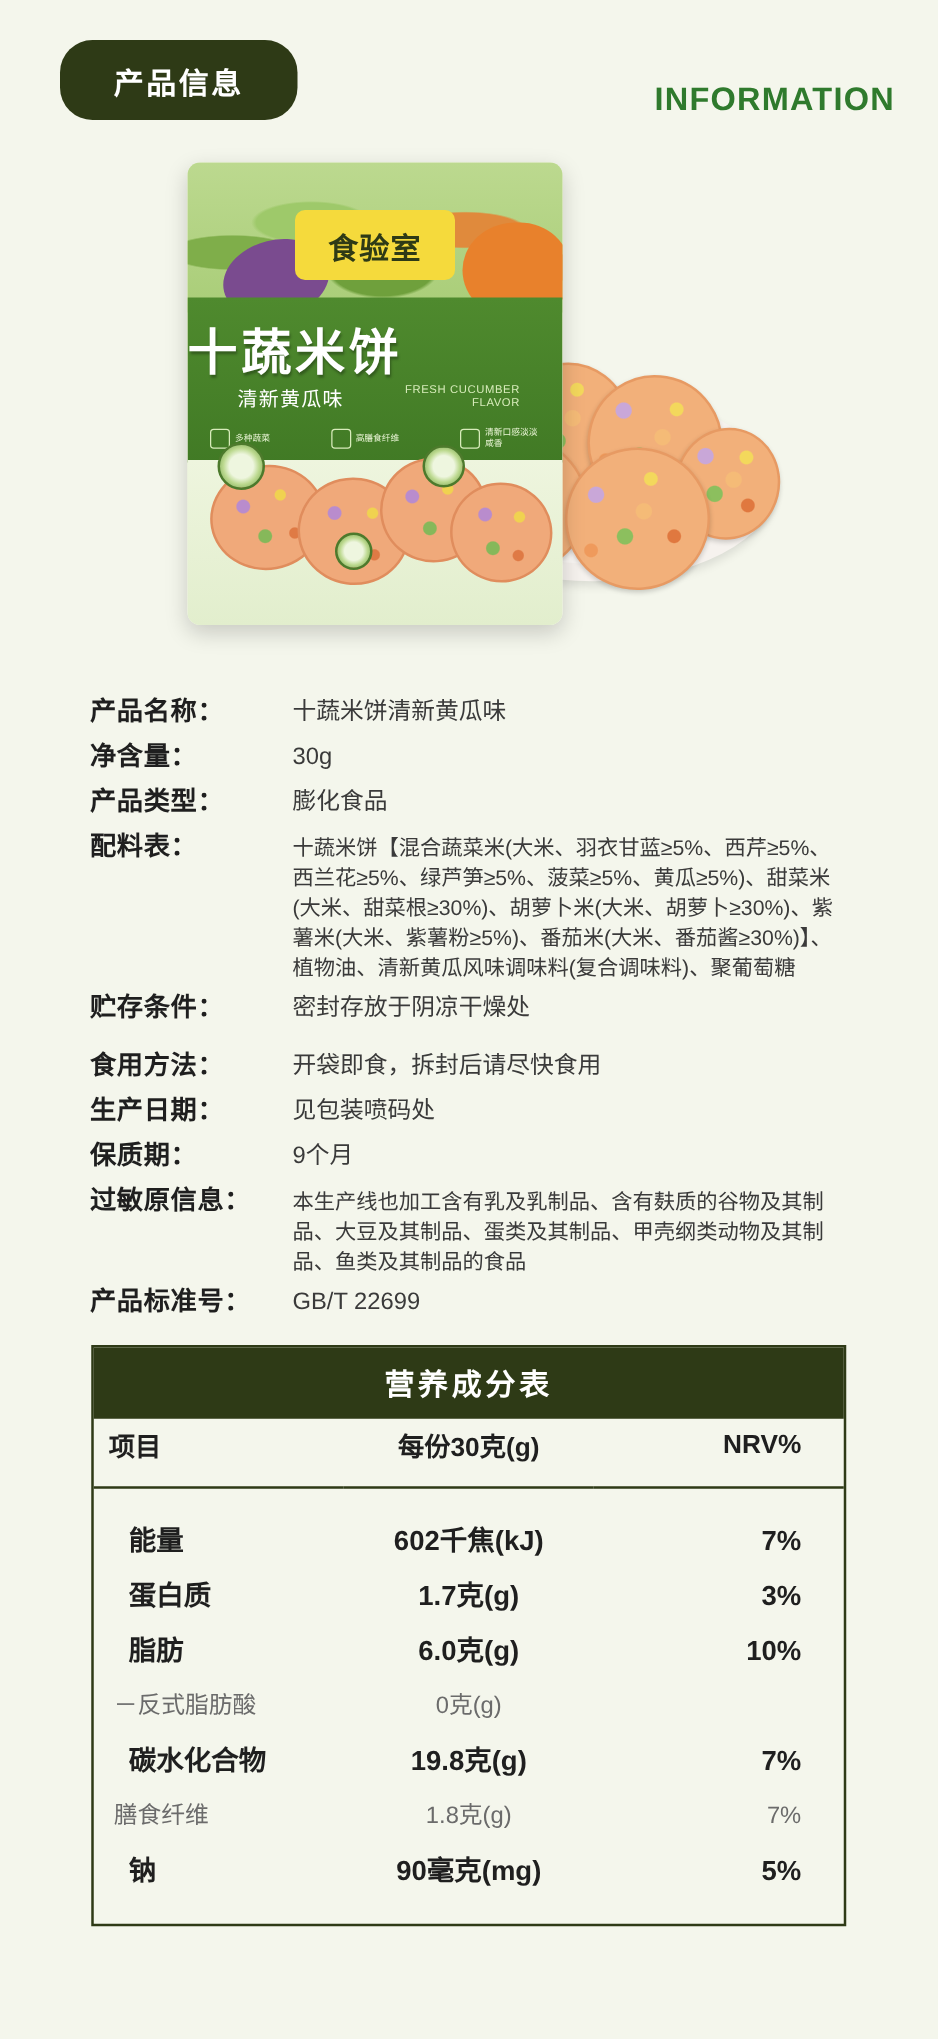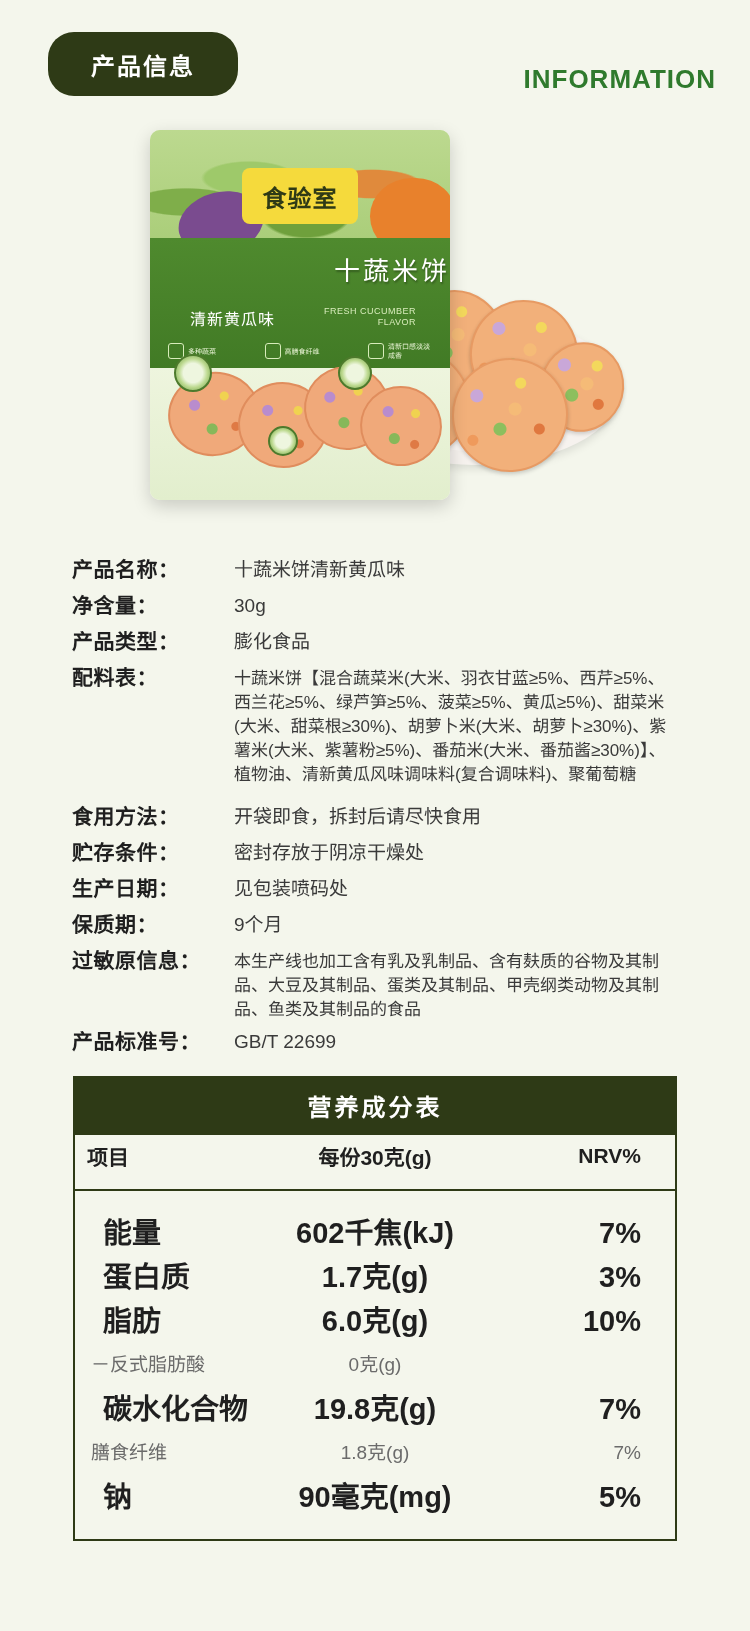--- a/index.html
+++ b/index.html
@@ -144,42 +144,42 @@
     left: 0; right: 0;
     top: 108px;
     height: 132px;
     background: linear-gradient(180deg, #4f8a2e, #417a25);
   }
   .pkg-logo {
     position: absolute;
     left: 50%;
     transform: translateX(-50%);
     top: 38px;
-    width: 116px;
+    width: 128px;
     height: 56px;
     background: #f5da3c;
     border-radius: 8px;
     display: flex;
     align-items: center;
     justify-content: center;
   }
   .pkg-logo-text {
     color: #2e3a16;
     font-size: 24px;
     font-weight: bold;
     letter-spacing: 1px;
   }
   .pkg-title {
     position: absolute;
     left: 0; right: 0;
     top: 120px;
-    text-align: right;
+    text-align: left;
     color: #ffffff;
-    font-size: 26px;
-    font-weight: normal;
+    font-size: 40px;
+    font-weight: bold;
     letter-spacing: 3px;
     text-shadow: 1px 2px 2px rgba(0,0,0,0.3);
   }
   .pkg-flavor {
     position: absolute;
     left: 40px;
     top: 176px;
     color: #ffffff;
     font-size: 16px;
     letter-spacing: 1px;
@@ -317,21 +317,21 @@
   }
   .nt-head th:nth-child(1) { text-align: left; padding-left: 12px; }
   .nt-head th:nth-child(2) { text-align: center; }
   .nt-head th:nth-child(3) { text-align: right; padding-right: 34px; }
   .nt-divider td {
     padding: 0;
     height: 0;
     border-bottom: 2px solid #2e3a16;
   }
   .nt-row td {
-    font-size: 29px;
+    font-size: 22px;
     font-weight: bold;
     color: #1f1f1f;
     line-height: 32px;
   }
   .nt-row td:nth-child(1) { text-align: left; padding-left: 28px; }
   .nt-row td:nth-child(2) { text-align: center; }
   .nt-row td:nth-child(3) { text-align: right; padding-right: 34px; }
   .nt-row.sub td {
     font-size: 19px;
     font-weight: normal;
@@ -420,28 +420,28 @@
   <div class="info-row">
     <div class="info-label w6">产品类型：</div>
     <div class="info-value big">膨化食品</div>
   </div>
 
   <div class="info-row">
     <div class="info-label w6">配料表：</div>
     <div class="info-value">十蔬米饼【混合蔬菜米(大米、羽衣甘蓝≥5%、西芹≥5%、西兰花≥5%、绿芦笋≥5%、菠菜≥5%、黄瓜≥5%)、甜菜米(大米、甜菜根≥30%)、胡萝卜米(大米、胡萝卜≥30%)、紫薯米(大米、紫薯粉≥5%)、番茄米(大米、番茄酱≥30%)】、植物油、清新黄瓜风味调味料(复合调味料)、聚葡萄糖</div>
   </div>
 
+  <div class="info-row">
+    <div class="info-label w6">贮存条件：</div>
+    <div class="info-value big">密封存放于阴凉干燥处</div>
+  </div>
+
   <div class="info-row gap-top">
     <div class="info-label w6">食用方法：</div>
     <div class="info-value big">开袋即食，拆封后请尽快食用</div>
-  </div>
-
-  <div class="info-row">
-    <div class="info-label w6">贮存条件：</div>
-    <div class="info-value big">密封存放于阴凉干燥处</div>
   </div>
 
   <div class="info-row">
     <div class="info-label w6">生产日期：</div>
     <div class="info-value big">见包装喷码处</div>
   </div>
 
   <div class="info-row">
     <div class="info-label w6">保质期：</div>
     <div class="info-value big">9个月</div>

